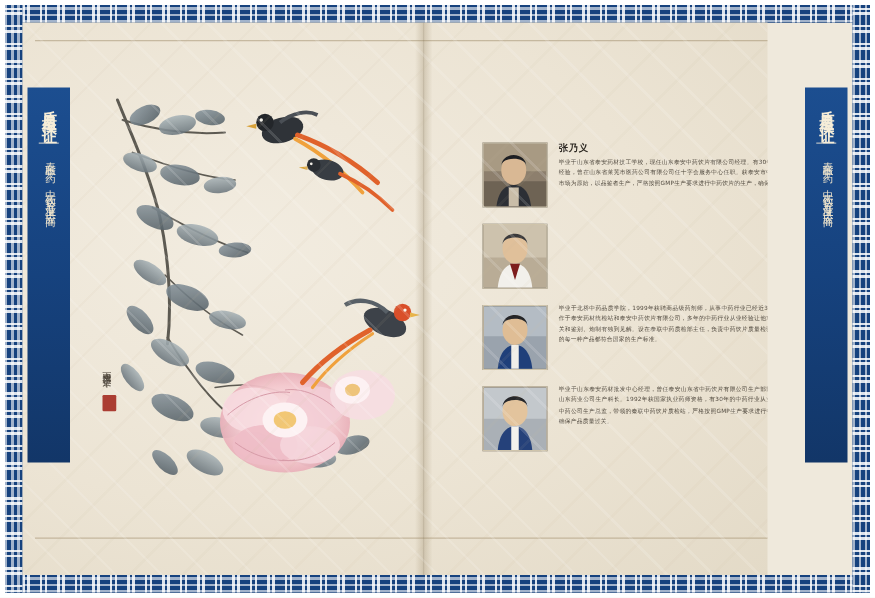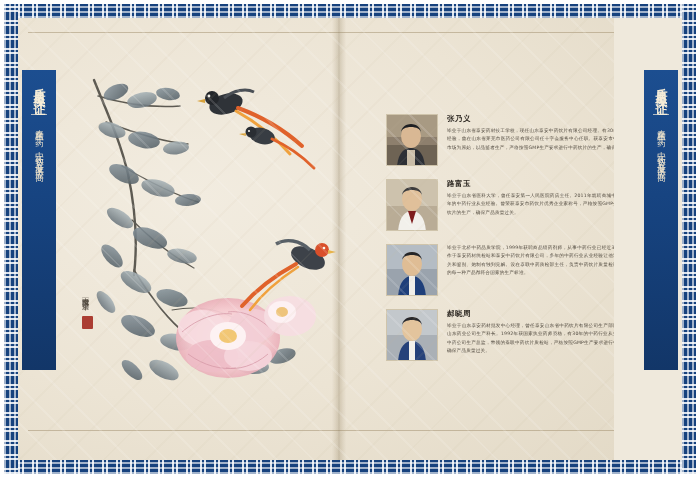--- a/index.html
+++ b/index.html
@@ -390,24 +390,20 @@
         <div class="photo" data-interactable="false">
           <svg width="52" height="52" viewBox="0 0 52 52" xmlns="http://www.w3.org/2000/svg" data-interactable="false">
             <rect width="52" height="52" fill="#b9ac96"></rect>
             <rect x="0" y="0" width="52" height="26" fill="#cdc2ad"></rect>
             <ellipse cx="25" cy="19" rx="10" ry="12" fill="#e0c09a"></ellipse>
             <path d="M11,52 C12,37 18,31 25,31 C32,31 38,37 39,52 Z" fill="#f2f0eb"></path>
             <path d="M21,31 L25,44 L29,31 Z" fill="#7e1d1d"></path>
             <path d="M15,16 C15,8 35,8 35,16 C35,11 31,7 25,7 C19,7 15,11 15,16 Z" fill="#3a3a3c"></path>
           </svg>
         </div>
-        <div class="person-text" data-interactable="false">
-          <div class="person-name" data-interactable="false">路富玉</div>
-          <div class="person-bio" data-interactable="false">毕业于山东省医科大学，曾任泰安第一人民医院药房主任。2011年就聘商城中医师职称，有30年的中药行业从业经验。曾荣获泰安市药饮片优秀企业家称号，严格按照GMP生产要求进行中药饮片的生产，确保产品质量过关。</div>
-        </div>
       </div>
 
       <div class="person" data-interactable="false">
         <div class="photo" data-interactable="false">
           <svg width="52" height="52" viewBox="0 0 52 52" xmlns="http://www.w3.org/2000/svg" data-interactable="false">
             <rect width="52" height="52" fill="#9aa3ad"></rect>
             <rect x="0" y="0" width="52" height="24" fill="#b4bcc4"></rect>
             <ellipse cx="25" cy="19" rx="10" ry="12" fill="#dfbd95"></ellipse>
             <path d="M11,52 C12,37 18,31 25,31 C32,31 38,37 39,52 Z" fill="#1f3f7a"></path>
             <rect x="22" y="31" width="6" height="21" fill="#f0eee9"></rect>
@@ -424,21 +420,20 @@
           <svg width="52" height="52" viewBox="0 0 52 52" xmlns="http://www.w3.org/2000/svg" data-interactable="false">
             <rect width="52" height="52" fill="#aab0b6"></rect>
             <rect x="0" y="0" width="52" height="25" fill="#c3c8cc"></rect>
             <ellipse cx="25" cy="19" rx="10" ry="12" fill="#e3c49d"></ellipse>
             <path d="M11,52 C12,37 18,31 25,31 C32,31 38,37 39,52 Z" fill="#25417a"></path>
             <rect x="22" y="31" width="6" height="21" fill="#f3f1ec"></rect>
             <path d="M15,16 C15,8 35,8 35,16 C35,11 31,7 25,7 C19,7 15,11 15,16 Z" fill="#26272a"></path>
           </svg>
         </div>
         <div class="person-text" data-interactable="false">
-          <div class="person-name" data-interactable="false">郝晓周</div>
           <div class="person-bio" data-interactable="false">毕业于山东泰安药材批发中心经理，曾任泰安山东省中药饮片有限公司生产部部长和泰安一级大山东药业公司生产科长。1992年获国家执业药师资格，有30年的中药行业从业经验。现任泰联中药公司生产总监，带领的秦联中药饮片质检站，严格按照GMP生产要求进行中药饮片的生产，确保产品质量过关。</div>
         </div>
       </div>
 
     </div>
 
     <div class="gutter" style="left:314px; top:0;" data-interactable="false"></div>
   </div>
 
   <div class="side-band left" data-interactable="false">

